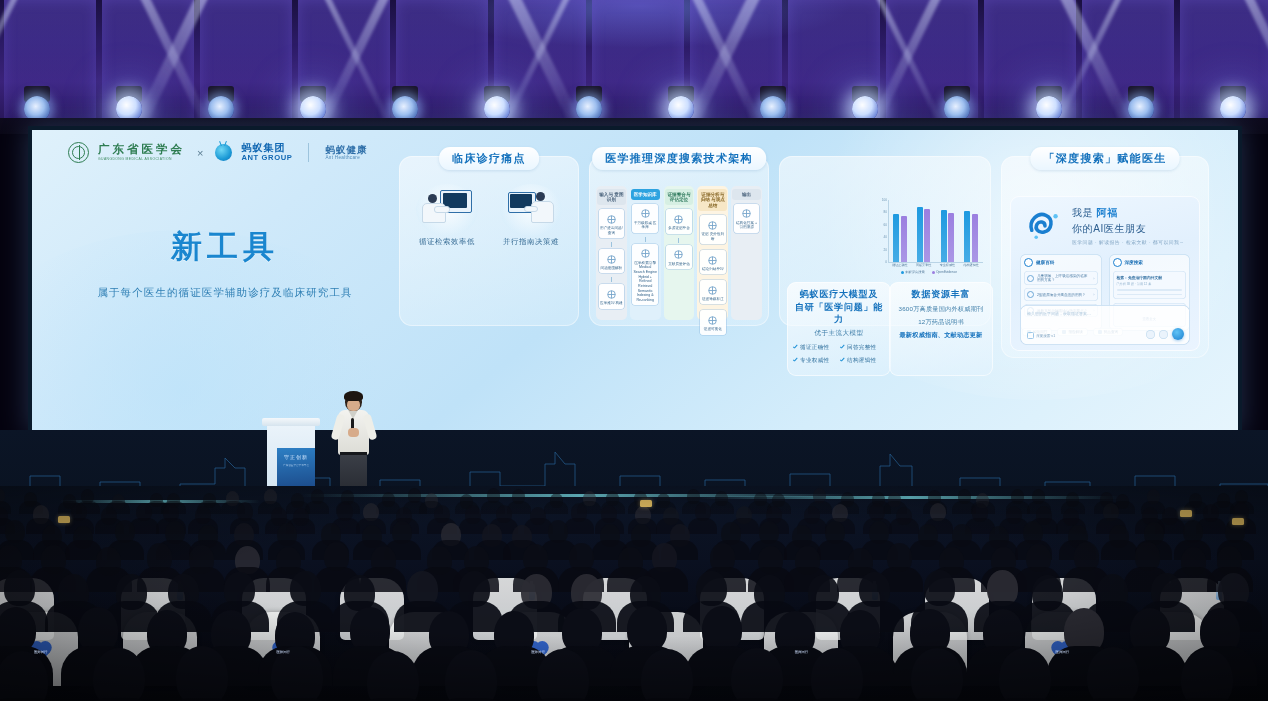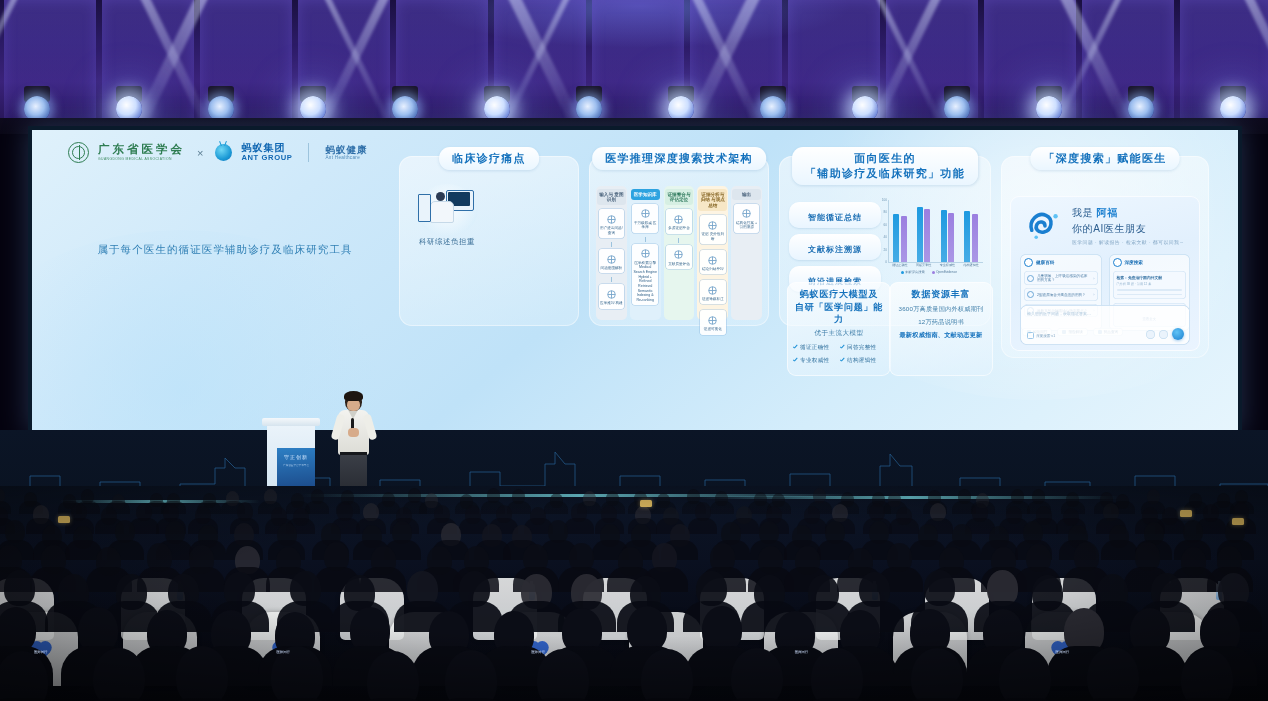--- a/index.html
+++ b/index.html
@@ -55,21 +55,21 @@
   .vbar{width:1px;height:19px;background:#9dc4dd;margin:0 7px;}
   .hc-cn{font-size:9.5px;color:#2d6ea8;font-weight:700;letter-spacing:1px;line-height:1.1;}
   .hc-en{font-size:4.6px;color:#4f8ab8;letter-spacing:.3px;}
 
   
   .hero{position:absolute;left:48px;top:100px;width:290px;text-align:center;}
   .hero-l1{font-size:31px;font-weight:800;color:#1a86cf;letter-spacing:5px;line-height:1.12;
     text-shadow:0 1px 0 rgba(255,255,255,.5);}
   .hero-l2{font-size:28px;font-weight:800;color:#1279c4;letter-spacing:1px;line-height:1.25;margin-top:2px;}
   .hero-l2 .en{font-size:21px;letter-spacing:1.5px;font-weight:700;}
-  .hero-sub{font-size:10.5px;color:#2f7fb4;letter-spacing:1.1px;margin-top:13px;}
+  .hero-sub{font-size:10.5px;color:#2f7fb4;letter-spacing:1.1px;margin-top:21px;}
 
   
   .panel{position:absolute;border-radius:13px;
     background:linear-gradient(165deg,rgba(255,255,255,.55),rgba(236,248,255,.30));
     box-shadow:inset 0 0 0 1px rgba(255,255,255,.45);}
   .p-title{position:absolute;left:50%;transform:translateX(-50%);top:-9px;
     background:linear-gradient(180deg,#ffffff,#eaf6ff);border-radius:11px;
     padding:4px 13px;white-space:nowrap;box-shadow:0 1px 3px rgba(60,120,170,.18);}
   .p-title span{font-size:11px;font-weight:800;color:#1572bd;letter-spacing:1.3px;display:block;text-align:center;line-height:1.35;}
 
@@ -311,37 +311,48 @@
           <div class="ant-txt-en">ANT GROUP</div>
         </div>
         <div class="vbar"></div>
         <div>
           <div class="hc-cn">蚂蚁健康</div>
           <div class="hc-en">Ant Healthcare</div>
         </div>
       </div>
 
       <div class="hero">
+        <div class="hero-l1">新工具</div>
         <div class="hero-sub">属于每个医生的循证医学辅助诊疗及临床研究工具</div>
       </div>
 
       <div class="panel" style="left:367px;top:26px;width:180px;height:170px;">
         <div class="p-title">
             <span>临床诊疗痛点</span>
           </div>
         <div class="pp-grid" id="pp-grid">
             <div class="pp-cell">
               <div class="pp-ill">
-                <div class="fig-mon" style="left:30px;top:6px;width:26px;height:19px"></div>
-                <div class="fig-mon-s" style="left:32px;top:8px;width:22px;height:14px"></div>
-                <div class="fig-head" style="left:20px;top:8px;width:9px;height:9px"></div>
-                <div class="fig-body" style="left:14px;top:17px;width:22px;height:20px"></div>
-                <div class="fig-mon" style="left:2px;top:10px;width:11px;height:26px;border-radius:1px"></div>
-              </div>
-              <div class="pp-label">科研综述负担重</div>
+                <div class="fig-mon" style="left:24px;top:6px;width:30px;height:21px"></div>
+                <div class="fig-mon-s" style="left:27px;top:9px;width:24px;height:15px"></div>
+                <div class="fig-head" style="left:12px;top:10px;width:9px;height:9px"></div>
+                <div class="fig-body" style="left:6px;top:19px;width:22px;height:18px"></div>
+                <div class="fig-arm" style="left:18px;top:22px;width:14px;height:5px"></div>
+              </div>
+              <div class="pp-label">循证检索效率低</div>
+            </div>
+            <div class="pp-cell">
+              <div class="pp-ill">
+                <div class="fig-mon" style="left:8px;top:8px;width:26px;height:19px"></div>
+                <div class="fig-mon-s" style="left:10px;top:10px;width:22px;height:14px"></div>
+                <div class="fig-head" style="left:36px;top:8px;width:9px;height:9px"></div>
+                <div class="fig-body" style="left:31px;top:17px;width:21px;height:20px"></div>
+                <div class="fig-arm" style="left:24px;top:22px;width:12px;height:4px"></div>
+              </div>
+              <div class="pp-label">并行指南决策难</div>
             </div>
           </div>
       </div>
 
       <div class="panel" style="left:557px;top:26px;width:180px;height:170px;">
         <div class="p-title">
             <span>医学推理深度搜索技术架构</span>
           </div>
         <div class="flow" id="flow">
             <div class="fcol" style="background: rgb(232, 238, 244);">
@@ -447,29 +458,20 @@
                     <circle cx="12" cy="12" r="7"></circle>
                     <path d="M12 5v14M5 12h14"></path>
                   </svg></div>
                 <span class="t">结构化答案 + 引用溯源</span>
               </div>
             </div>
           </div>
       </div>
 
       <div class="panel" style="left:747px;top:26px;width:212px;height:170px;">
-        <div class="p-title">
-          <span>面向医生的</span>
-          <span>「辅助诊疗及临床研究」功能</span>
-        </div>
-        <div class="pills" id="pills">
-            <div class="pill"><span>智能循证总结</span></div>
-            <div class="pill"><span>文献标注溯源</span></div>
-            <div class="pill"><span>前沿进展检索</span></div>
-          </div>
 
         <div class="chart-box">
           <div class="cy-axis" id="cy-axis">
               <div style="top: -2px;">100</div>
               <div style="top: 10.4px;">80</div>
               <div style="top: 22.8px;">60</div>
               <div style="top: 35.2px;">40</div>
               <div style="top: 47.6px;">20</div>
               <div style="top: 60px;">0</div>
             </div>

